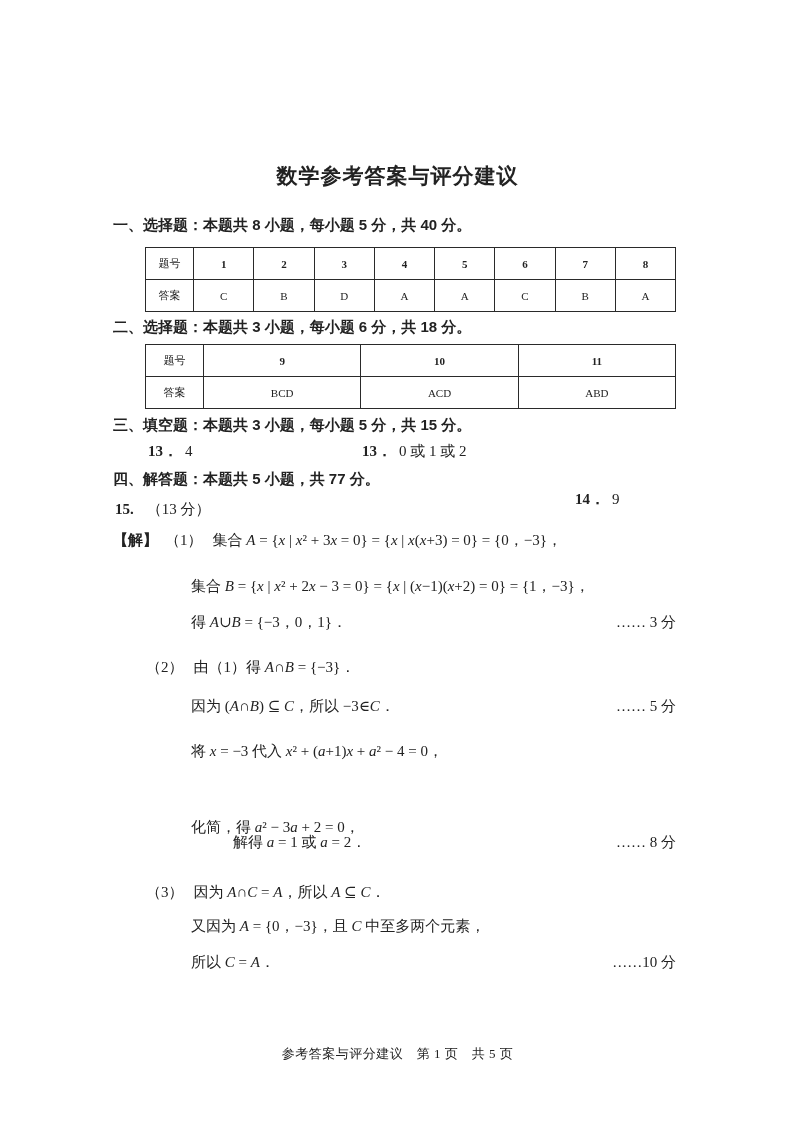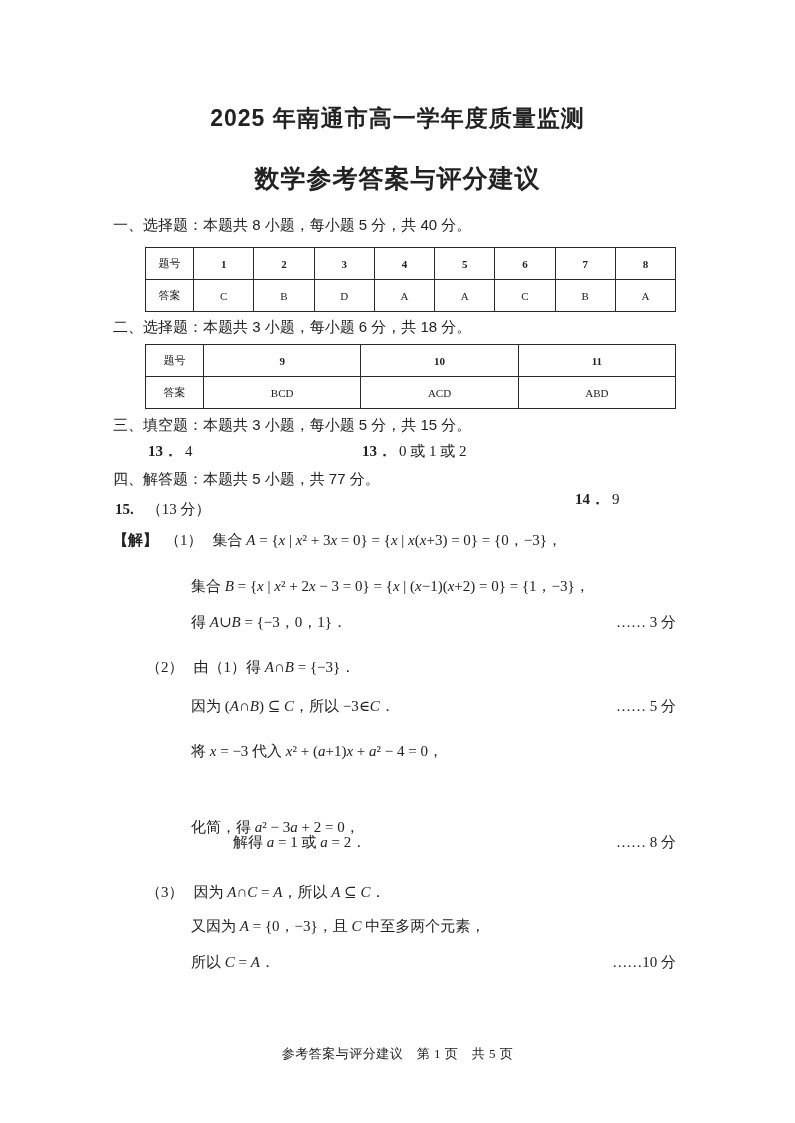--- a/index.html
+++ b/index.html
@@ -21,27 +21,27 @@
     font-family: "Liberation Sans", "DejaVu Sans", sans-serif;
     font-weight: bold;
     font-size: 23px;
     letter-spacing: 1px;
   }
   .subtitle {
     left: 0; right: 0; top: 162px;
     text-align: center;
     font-family: "Liberation Sans", "DejaVu Sans", sans-serif;
     font-weight: bold;
-    font-size: 25px;
+    font-size: 21px;
     letter-spacing: 1px;
   }
   .section-heading {
     left: 113px;
     font-family: "Liberation Sans", "DejaVu Sans", sans-serif;
-    font-weight: normal;
+    font-weight: bold;
     font-size: 15px;
     white-space: nowrap;
   }
   .sh1 { top: 216px; }
   .sh2 { top: 318px; }
   .sh3 { top: 416px; }
   .sh4 { top: 470px; }
 
   table.ans-table {
     position: absolute;
@@ -115,21 +115,20 @@
     text-align: center;
     font-size: 13px;
     letter-spacing: 0.5px;
   }
 </style>
 </head>
 <body>
 
 <div id="page">
 
-  <div class="abs title">2025 年南通市高一学年度质量监测</div>
   <div class="abs subtitle">数学参考答案与评分建议</div>
 
   <div class="abs section-heading sh1">一、选择题：本题共 8 小题，每小题 5 分，共 40 分。</div>
 
   <table class="ans-table t1">
     <tbody>
         <tr>
       <td class="lbl">题号</td>
       <td class="qnum">1</td>
       <td class="qnum">2</td>

